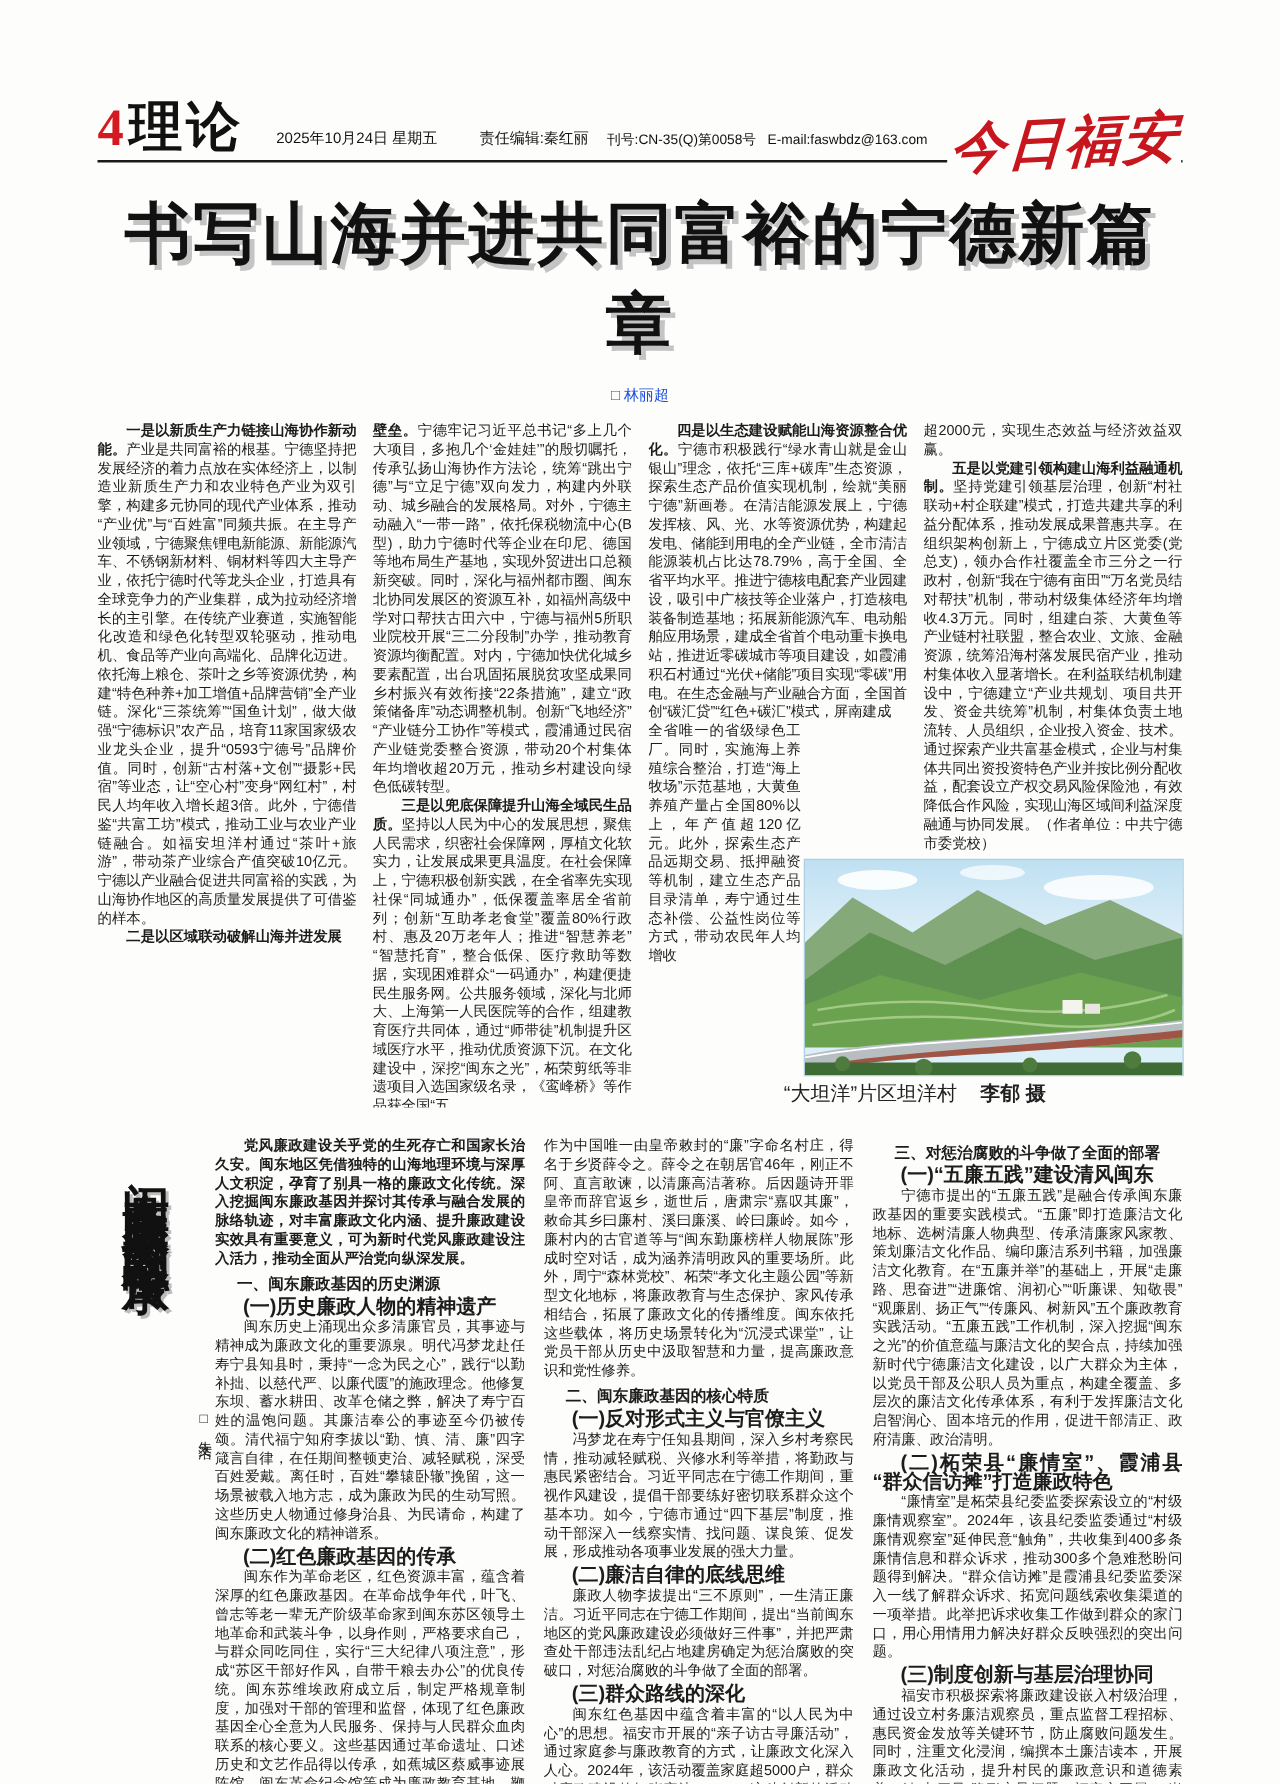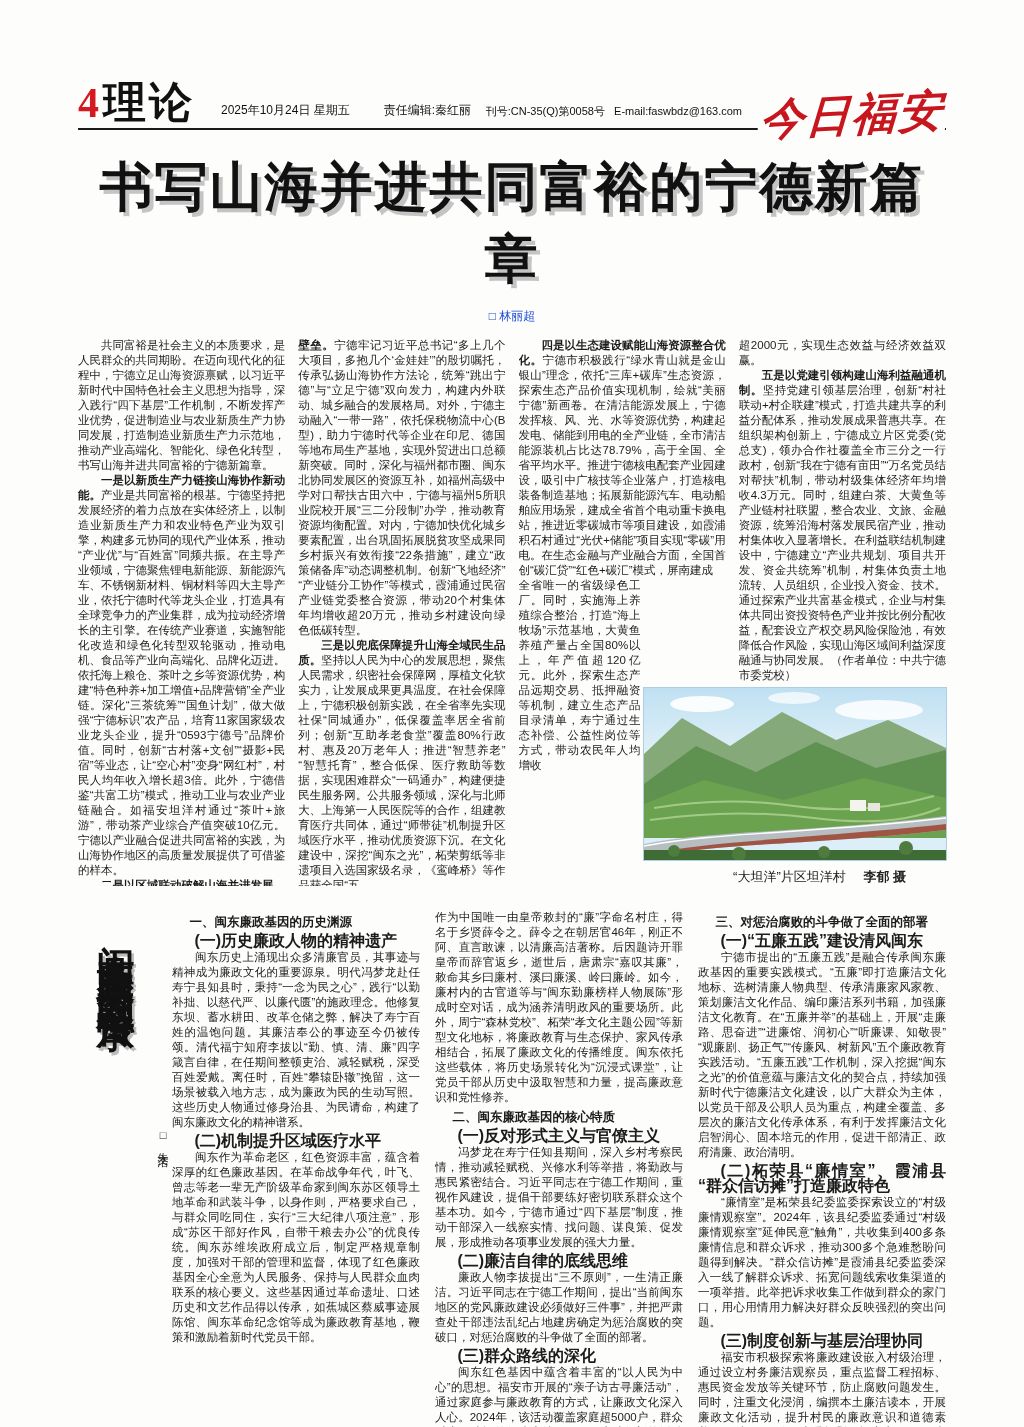--- a/index.html
+++ b/index.html
@@ -30,22 +30,22 @@
   .col p b { font-weight:800; }
   .col p.bold-para { font-weight:800; }
   .col p.narrow { width:122px; }
   .sec-h { font-size:12.5px; font-weight:800; margin:5px 0 3px; text-indent:1.4em; }
   .sec-sub { font-size:16px; font-weight:700; margin:3px 0 2px; text-indent:1.4em; }
 
   
   .photo-wrap { position:absolute; right:0; bottom:26px; width:302px; height:172px;
                 box-shadow:0 0 0 1px #aecfe2; background:#dceef7; }
   .photo-wrap svg { display:block; width:100%; height:100%; }
-  .photo-cap { position:absolute; right:6px; bottom:0; width:302px; text-align:right; padding-right:34px;
-               font-size:13px; color:#222; }
+  .photo-cap { position:absolute; right:17px; bottom:0; width:302px; text-align:left; padding-right:34px;
+               font-size:16px; color:#222; }
   .photo-cap .credit { font-weight:800; margin-left:14px; }
 
   
   .a2 { display:flex; margin-top:24px; height:534px; overflow:hidden; }
   .vblock { width:94px; position:relative; flex:none; }
   .vtitle { writing-mode:vertical-rl; text-orientation:upright; font-size:38px; font-weight:900;
             letter-spacing:7px; line-height:1.2; margin:6px 0 0 14px; text-shadow:2.5px 2.5px 0 #bdbdbd; }
   .vbyline { position:absolute; right:2px; top:41%; writing-mode:vertical-rl; text-orientation:upright;
              font-size:11px; letter-spacing:2px; color:#222; }
   .a2-cols { flex:1; display:flex; gap:15px; overflow:hidden; }
@@ -72,21 +72,20 @@
     <span class="masthead">今日福安</span>
   </div>
 
   <div>
     <h1 class="a1-title">书写山海并进共同富裕的宁德新篇章</h1>
     <div class="a1-byline">□ 林丽超</div>
 
     <div class="a1-body">
       <div class="a1-cols">
         <div class="col">
-            <p class="para">共同富裕是社会主义的本质要求，是人民群众的共同期盼。在迈向现代化的征程中，宁德立足山海资源禀赋，以习近平新时代中国特色社会主义思想为指导，深入践行“四下基层”工作机制，不断发挥产业优势，促进制造业与农业新质生产力协同发展，打造制造业新质生产力示范地，推动产业高端化、智能化、绿色化转型，书写山海并进共同富裕的宁德新篇章。</p>
             <p class="para"><b>一是以新质生产力链接山海协作新动能。</b>产业是共同富裕的根基。宁德坚持把发展经济的着力点放在实体经济上，以制造业新质生产力和农业特色产业为双引擎，构建多元协同的现代产业体系，推动“产业优”与“百姓富”同频共振。在主导产业领域，宁德聚焦锂电新能源、新能源汽车、不锈钢新材料、铜材料等四大主导产业，依托宁德时代等龙头企业，打造具有全球竞争力的产业集群，成为拉动经济增长的主引擎。在传统产业赛道，实施智能化改造和绿色化转型双轮驱动，推动电机、食品等产业向高端化、品牌化迈进。依托海上粮仓、茶叶之乡等资源优势，构建“特色种养+加工增值+品牌营销”全产业链。深化“三茶统筹”“国鱼计划”，做大做强“宁德标识”农产品，培育11家国家级农业龙头企业，提升“0593宁德号”品牌价值。同时，创新“古村落+文创”“摄影+民宿”等业态，让“空心村”变身“网红村”，村民人均年收入增长超3倍。此外，宁德借鉴“共富工坊”模式，推动工业与农业产业链融合。如福安坦洋村通过“茶叶+旅游”，带动茶产业综合产值突破10亿元。宁德以产业融合促进共同富裕的实践，为山海协作地区的高质量发展提供了可借鉴的样本。</p>
             <p class="para"><b>二是以区域联动破解山海并进发展</b></p>
           </div>
         <div class="col">
             <p class="para no-indent"><b>壁垒。</b>宁德牢记习近平总书记“多上几个大项目，多抱几个‘金娃娃’”的殷切嘱托，传承弘扬山海协作方法论，统筹“跳出宁德”与“立足宁德”双向发力，构建内外联动、城乡融合的发展格局。对外，宁德主动融入“一带一路”，依托保税物流中心(B型)，助力宁德时代等企业在印尼、德国等地布局生产基地，实现外贸进出口总额新突破。同时，深化与福州都市圈、闽东北协同发展区的资源互补，如福州高级中学对口帮扶古田六中，宁德与福州5所职业院校开展“三二分段制”办学，推动教育资源均衡配置。对内，宁德加快优化城乡要素配置，出台巩固拓展脱贫攻坚成果同乡村振兴有效衔接“22条措施”，建立“政策储备库”动态调整机制。创新“飞地经济”“产业链分工协作”等模式，霞浦通过民宿产业链党委整合资源，带动20个村集体年均增收超20万元，推动乡村建设向绿色低碳转型。</p>
             <p class="para"><b>三是以兜底保障提升山海全域民生品质。</b>坚持以人民为中心的发展思想，聚焦人民需求，织密社会保障网，厚植文化软实力，让发展成果更具温度。在社会保障上，宁德积极创新实践，在全省率先实现社保“同城通办”，低保覆盖率居全省前列；创新“互助孝老食堂”覆盖80%行政村、惠及20万老年人；推进“智慧养老”“智慧托育”，整合低保、医疗救助等数据，实现困难群众“一码通办”，构建便捷民生服务网。公共服务领域，深化与北师大、上海第一人民医院等的合作，组建教育医疗共同体，通过“师带徒”机制提升区域医疗水平，推动优质资源下沉。在文化建设中，深挖“闽东之光”，柘荣剪纸等非遗项目入选国家级名录，《鸾峰桥》等作品获全国“五</p>
           </div>
         <div class="col">
             <p class="para"><b>四是以生态建设赋能山海资源整合优化。</b>宁德市积极践行“绿水青山就是金山银山”理念，依托“三库+碳库”生态资源，探索生态产品价值实现机制，绘就“美丽宁德”新画卷。在清洁能源发展上，宁德发挥核、风、光、水等资源优势，构建起发电、储能到用电的全产业链，全市清洁能源装机占比达78.79%，高于全国、全省平均水平。推进宁德核电配套产业园建设，吸引中广核技等企业落户，打造核电装备制造基地；拓展新能源汽车、电动船舶应用场景，建成全省首个电动重卡换电站，推进近零碳城市等项目建设，如霞浦积石村通过“光伏+储能”项目实现“零碳”用电。在生态金融与产业融合方面，全国首创“碳汇贷”“红色+碳汇”模式，屏南建成</p>
             <p class="para no-indent narrow">全省唯一的省级绿色工厂。同时，实施海上养殖综合整治，打造“海上牧场”示范基地，大黄鱼养殖产量占全国80%以上，年产值超120亿元。此外，探索生态产品远期交易、抵押融资等机制，建立生态产品目录清单，寿宁通过生态补偿、公益性岗位等方式，带动农民年人均增收</p>
@@ -133,24 +132,25 @@
     </div>
   </div>
 
   <div class="a2">
     <div class="vblock">
       <div class="vtitle">闽东廉政基因的融合传承</div>
       <div class="vbyline">□朱文洁</div>
     </div>
     <div class="a2-cols">
       <div class="col">
+          <p class="para bold-para">党风廉政建设关乎党的生死存亡和国家长治久安。闽东地区凭借独特的山海地理环境与深厚人文积淀，孕育了别具一格的廉政文化传统。深入挖掘闽东廉政基因并探讨其传承与融合发展的脉络轨迹，对丰富廉政文化内涵、提升廉政建设实效具有重要意义，可为新时代党风廉政建设注入活力，推动全面从严治党向纵深发展。</p>
           <h3 class="sec-h">一、闽东廉政基因的历史渊源</h3>
           <h4 class="sec-sub">(一)历史廉政人物的精神遗产</h4>
           <p class="para">闽东历史上涌现出众多清廉官员，其事迹与精神成为廉政文化的重要源泉。明代冯梦龙赴任寿宁县知县时，秉持“一念为民之心”，践行“以勤补拙、以慈代严、以廉代匮”的施政理念。他修复东坝、蓄水耕田、改革仓储之弊，解决了寿宁百姓的温饱问题。其廉洁奉公的事迹至今仍被传颂。清代福宁知府李拔以“勤、慎、清、廉”四字箴言自律，在任期间整顿吏治、减轻赋税，深受百姓爱戴。离任时，百姓“攀辕卧辙”挽留，这一场景被载入地方志，成为廉政为民的生动写照。这些历史人物通过修身治县、为民请命，构建了闽东廉政文化的精神谱系。</p>
-          <h4 class="sec-sub">(二)机制提升区域医疗水平</h4>
+          <h4 class="sec-sub">(二)红色廉政基因的传承</h4>
           <p class="para">闽东作为革命老区，红色资源丰富，蕴含着深厚的红色廉政基因。在革命战争年代，叶飞、曾志等老一辈无产阶级革命家到闽东苏区领导土地革命和武装斗争，以身作则，严格要求自己，与群众同吃同住，实行“三大纪律八项注意”，形成“苏区干部好作风，自带干粮去办公”的优良传统。闽东苏维埃政府成立后，制定严格规章制度，加强对干部的管理和监督，体现了红色廉政基因全心全意为人民服务、保持与人民群众血肉联系的核心要义。这些基因通过革命遗址、口述历史和文艺作品得以传承，如蕉城区蔡威事迹展陈馆、闽东革命纪念馆等成为廉政教育基地，鞭策和激励着新时代党员干部。</p>
         </div>
       <div class="col">
           <p class="para no-indent">作为中国唯一由皇帝敕封的“廉”字命名村庄，得名于乡贤薛令之。薛令之在朝居官46年，刚正不阿、直言敢谏，以清廉高洁著称。后因题诗开罪皇帝而辞官返乡，逝世后，唐肃宗“嘉叹其廉”，敕命其乡曰廉村、溪曰廉溪、岭曰廉岭。如今，廉村内的古官道等与“闽东勤廉榜样人物展陈”形成时空对话，成为涵养清明政风的重要场所。此外，周宁“森林党校”、柘荣“孝文化主题公园”等新型文化地标，将廉政教育与生态保护、家风传承相结合，拓展了廉政文化的传播维度。闽东依托这些载体，将历史场景转化为“沉浸式课堂”，让党员干部从历史中汲取智慧和力量，提高廉政意识和党性修养。</p>
           <h3 class="sec-h">二、闽东廉政基因的核心特质</h3>
           <h4 class="sec-sub">(一)反对形式主义与官僚主义</h4>
           <p class="para">冯梦龙在寿宁任知县期间，深入乡村考察民情，推动减轻赋税、兴修水利等举措，将勤政与惠民紧密结合。习近平同志在宁德工作期间，重视作风建设，提倡干部要练好密切联系群众这个基本功。如今，宁德市通过“四下基层”制度，推动干部深入一线察实情、找问题、谋良策、促发展，形成推动各项事业发展的强大力量。</p>
           <h4 class="sec-sub">(二)廉洁自律的底线思维</h4>
           <p class="para">廉政人物李拔提出“三不原则”，一生清正廉洁。习近平同志在宁德工作期间，提出“当前闽东地区的党风廉政建设必须做好三件事”，并把严肃查处干部违法乱纪占地建房确定为惩治腐败的突破口，对惩治腐败的斗争做了全面的部署。</p>
           <h4 class="sec-sub">(三)群众路线的深化</h4>

